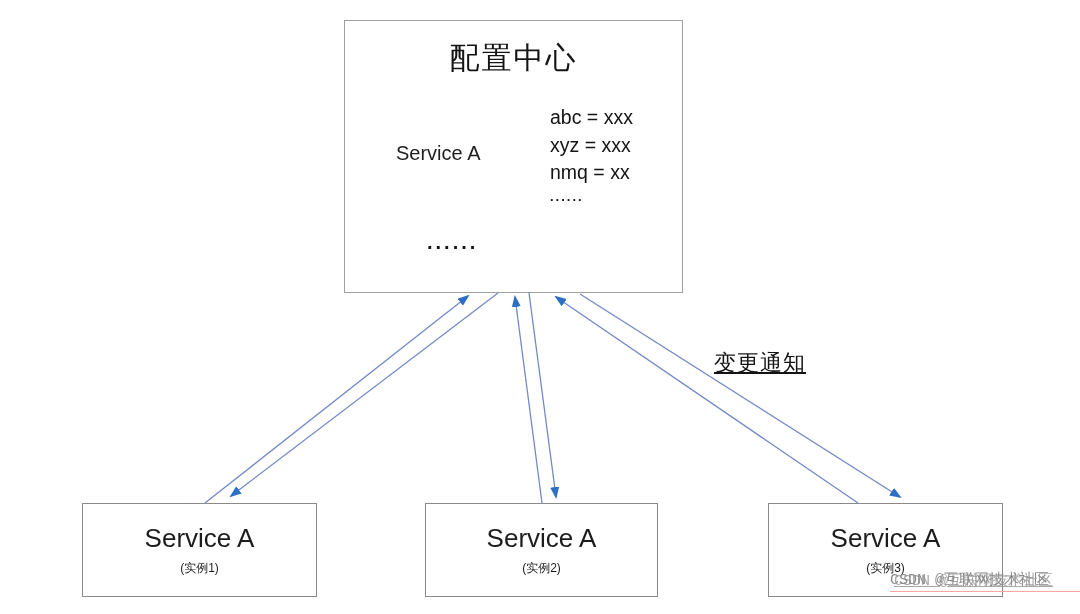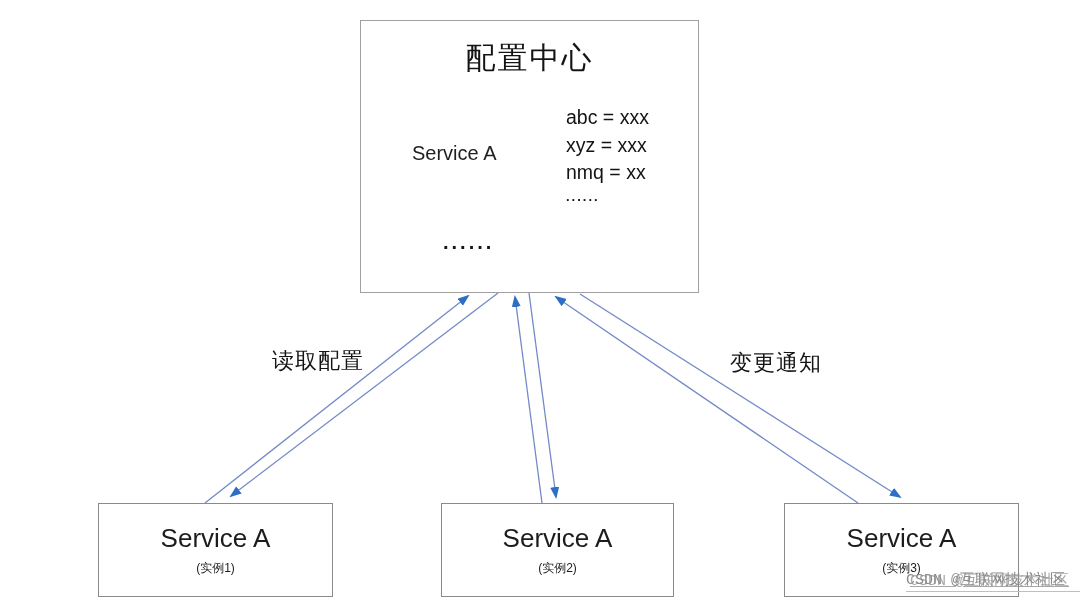--- a/index.html
+++ b/index.html
@@ -2,21 +2,21 @@
 <html><head>
 <meta charset="utf-8">
 <style>
   * { margin:0; padding:0; box-sizing:border-box; }
   html,body { background:#ffffff; }
   body { font-family:"Liberation Sans","DejaVu Sans",sans-serif; }
   .canvas {
     position:relative; width:1080px; height:614px;
     background:#ffffff; overflow:hidden;
   }
-  .abs { position:absolute;margin-left:16px; }
+  .abs { position:absolute; }
   svg.overlay { position:absolute; left:0; top:0; width:1080px; height:614px; }
 
   
   .center-box {
     left:344px; top:20px; width:339px; height:273px;
     border:1.5px solid #a0a0a0; background:#ffffff;
   }
   .inst-box {
     width:235px; height:94px; top:503px;
     border:1.5px solid #8a8a8a; background:#ffffff;
@@ -42,21 +42,21 @@
   .note-entries .entry:nth-child(4) {
     font-size:13px; font-weight:bold; letter-spacing:2px; line-height:20px;
   }
   .note-ellipsis {
     left:427px; top:231px; font-size:20px; font-weight:bold;
     letter-spacing:3px; color:#141414;
   }
 
   .edge-label { font-size:22px; color:#141414; letter-spacing:1px; }
   .label-read   { left:256px; top:346px; }
-  .label-notify { left:714px; top:348px; }
+  .label-notify { left:714px; top:348px;text-decoration:underline; }
 
   .watermark {
     left:890px; top:570px; width:190px; height:22px;
     border-bottom:1px solid #fca5a5;
     font-family:Liberation Mono, monospace;
   }
   .watermark span {
     position:absolute; left:0; top:0; white-space:nowrap;
     font-size:15px; color:#8b8b8b;
   }
@@ -96,21 +96,20 @@
 
   <div class="abs note-entries">
     <div class="entry">abc = xxx</div>
     <div class="entry">xyz = xxx</div>
     <div class="entry">nmq = xx</div>
     <div class="entry">......</div>
   </div>
 
   <div class="abs note-ellipsis">......</div>
 
-  <div class="abs edge-label label-read">读取配置</div>
   <div class="abs edge-label label-notify">变更通知</div>
 
   <div class="abs inst-box" style="left:82px;">
     <div class="inst-name">Service A</div>
     <div class="inst-num">(实例1)</div>
   </div>
   <div class="abs inst-box" style="left:425px; width:233px;">
     <div class="inst-name">Service A</div>
     <div class="inst-num">(实例2)</div>
   </div>

